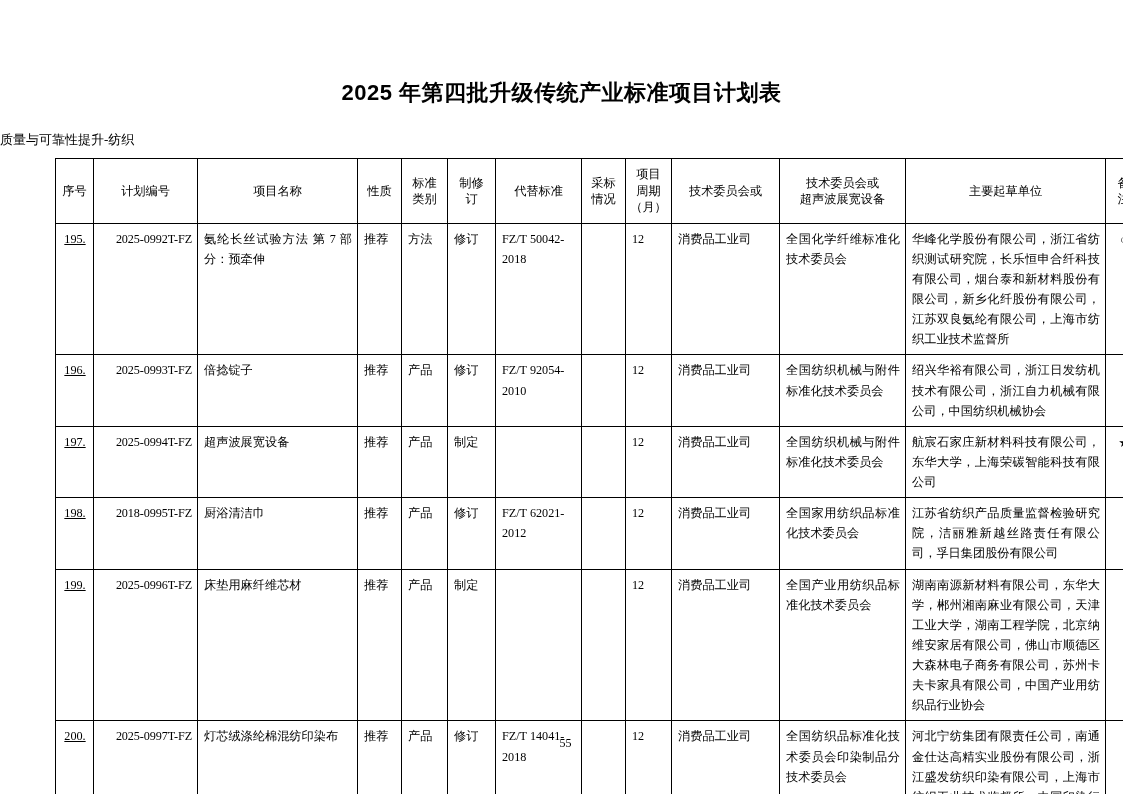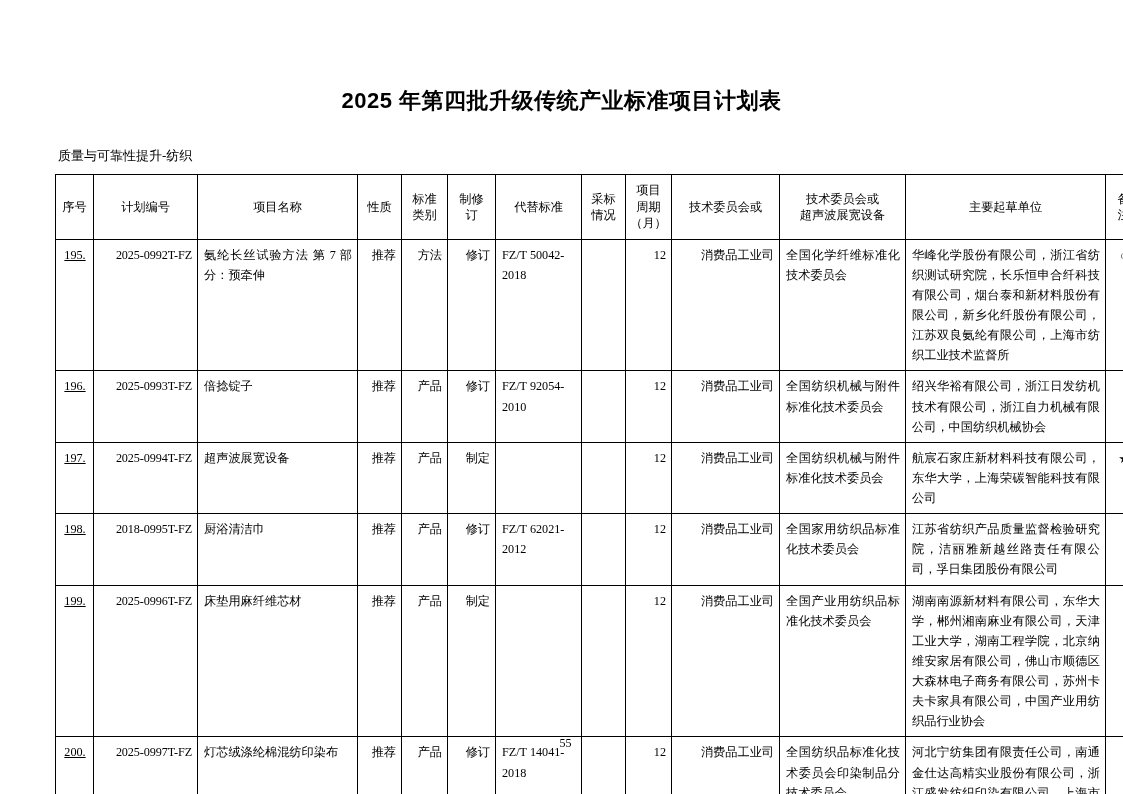--- a/index.html
+++ b/index.html
@@ -20,30 +20,29 @@
     height: 794px;
     box-sizing: border-box;
     padding: 0;
     overflow: hidden;
   }
   .doc-title {
     text-align: center;
     font-size: 22px;
     font-weight: bold;
     letter-spacing: 0.5px;
-    margin: 12px;
+    margin: 4px;
     padding-top: 76px;
     line-height: 1.2;
     font-family: "Liberation Sans", "DejaVu Sans", sans-serif;
   }
   .subtitle {
     font-size: 13px;
     margin: 0;
     padding-top: 22px;
-    padding-left: 58px;
     line-height: 1.3;
     font-family: "Liberation Serif", "DejaVu Serif", serif;
   }
   .table-wrap {
     padding: 9px 0 0 55px;
   }
   table.plan {
     border-collapse: collapse;
     width: 1013px;
     table-layout: fixed;
@@ -75,21 +74,21 @@
   .c-adopt  { width: 44px;  }
   .c-period { width: 46px;  }
   .c-dept   { width: 108px; }
   .c-tc     { width: 126px; }
   .c-draft  { width: 200px; }
   .c-note   { width: 36px;  }
 
   td.seq    { text-align: center;  padding-right: 5px; white-space: nowrap; text-decoration: underline; }
   td.code   { text-align: right; white-space: nowrap; letter-spacing: -0.1px;}
   td.name   { text-align: justify; text-align-last: left; }
-  td.ctr    { text-align: right; }
+  td.ctr    { text-align: left; }
   td.repl   { text-align: left; font-family: Liberation Serif, serif; }
   td.note   { text-align: center; font-size: 13px; }
   td.draft  { text-align: justify; text-align-last: left; }
   td.tc     { text-align: justify; text-align-last: left; }
 
   .row-195 td { height: 98px; }
   .row-196 td { height: 48px; }
   .row-197 td { height: 48px; }
   .row-198 td { height: 48px; }
   .row-199 td { height: 128px; }

